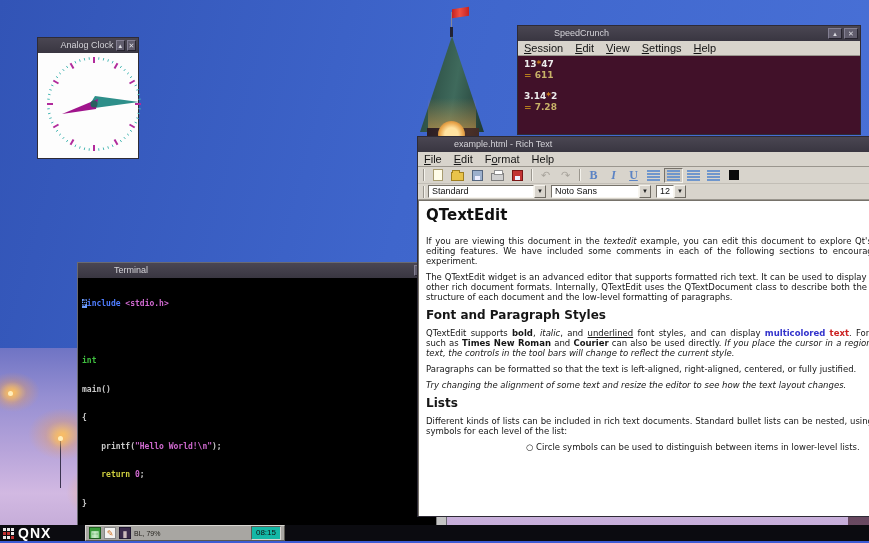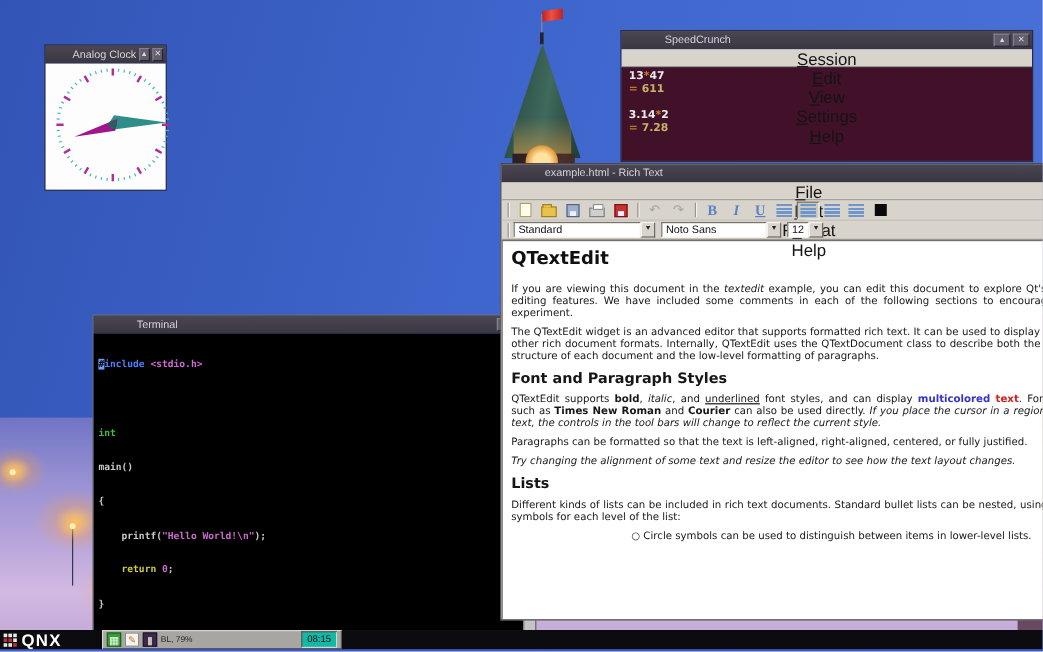--- a/index.html
+++ b/index.html
@@ -38,21 +38,21 @@
   
   .win { position:absolute; border:1px solid #2e2b36; }
   .titlebar { height:15px; background:linear-gradient(180deg,#4a4652,#393641);
     display:flex; align-items:center; padding:0 2px; }
   .tb-spacer { width:34px; }
   .title { flex:1; color:#d4d3d8; font-size:9px; line-height:15px; white-space:nowrap; }
   .winbtn { width:14px; height:11px; background:#615d6d; border:1px solid;
     border-color:#837f92 #26232e #26232e #837f92; color:#dcdce2; font-size:7px;
     line-height:9px; text-align:center; margin-left:2px; cursor:default; }
   .menubar { height:15px; background:#d8d4cc; border-bottom:1px solid #9a968e;
-    display:flex; align-items:center; font-size:14px; color:#141414;flex-direction:column; }
+    display:flex; align-items:center; font-size:11px; color:#141414; }
   .menu-item { padding:0 6px; white-space:nowrap; }
 
   
   #win-clock { left:37px; top:37px; width:102px; z-index:2; }
   .clock-face { height:105px; background:#fdfdfd; }
 
   
   #win-speedcrunch { left:517px; top:25px; width:344px; z-index:3; }
   .sc-body { height:78px; background:#411129; padding:3px 6px;
     font-family:"DejaVu Sans", sans-serif; font-weight:bold; font-size:9px; line-height:11px; }

